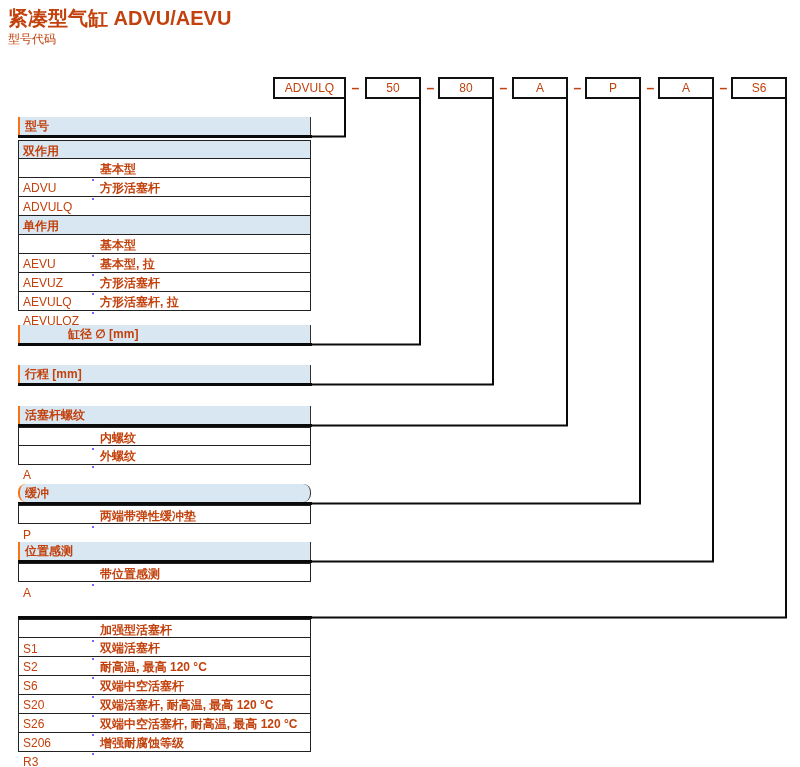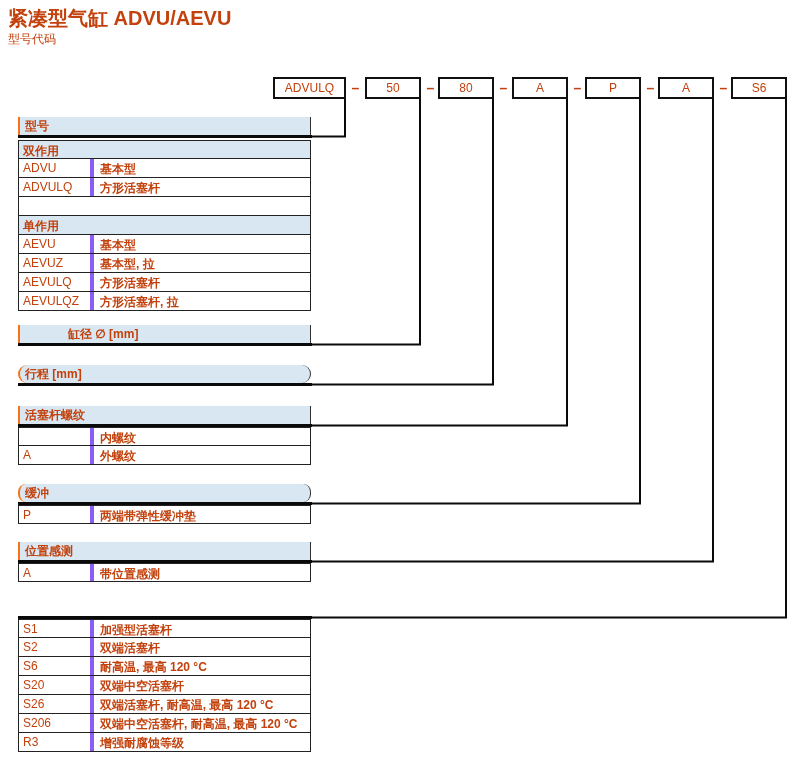--- a/index.html
+++ b/index.html
@@ -33,21 +33,21 @@
   .thick-line{position:absolute;left:18px;width:294px;height:3px;background:#0a0a0a;z-index:2;}
 
   
   .tblock{position:absolute;left:18px;width:293px;box-sizing:border-box;z-index:2;background:#fff;}
   .trow{
     display:flex;height:19px;box-sizing:border-box;
     border:1px solid #222;border-top:none;font-size:12px;background:#fff;
   }
   .trow:first-child{border-top:1px solid #222;}
   .trow.blue{background:#d9e7f2;justify-content:flex-end;}
-  .cell-code{width:75px;box-sizing:border-box;border-right:4px solid #8b5cf6;padding:2px 0 0 4px;}
+  .cell-code{width:75px;box-sizing:border-box;border-right:2px solid #8b5cf6;padding:2px 0 0 4px;margin-top:20px;}
   .cell-desc{flex:1;padding:2px 0 0 6px;font-weight:bold;white-space:nowrap;overflow:hidden;}
   .cell-full{flex:1;padding:2px 0 0 4px;font-weight:bold;}
 </style>
 </head>
 <body>
 
 <div class="page">
 
   <div class="doc-title">紧凑型气缸 ADVU/AEVU</div>
   <div class="doc-subtitle">型号代码</div>
@@ -110,21 +110,21 @@
     </div>
     <div class="trow">
       <div class="cell-code">AEVULQZ</div>
       <div class="cell-desc">方形活塞杆, 拉</div>
     </div>
   </div>
 
   <div class="sec-header" style="top:325px;padding-left:48px;">缸径 ∅ [mm]</div>
   <div class="thick-line" style="top:343px;"></div>
 
-  <div class="sec-header" style="top:365px;border-radius:9px;">行程 [mm]</div>
+  <div class="sec-header" style="top:365px;">行程 [mm]</div>
   <div class="thick-line" style="top:383px;"></div>
 
   <div class="sec-header" style="top:406px;">活塞杆螺纹</div>
   <div class="thick-line" style="top:424px;"></div>
   <div class="tblock" style="top:427px;">
     <div class="trow">
       <div class="cell-code"></div>
       <div class="cell-desc">内螺纹</div>
     </div>
     <div class="trow">

